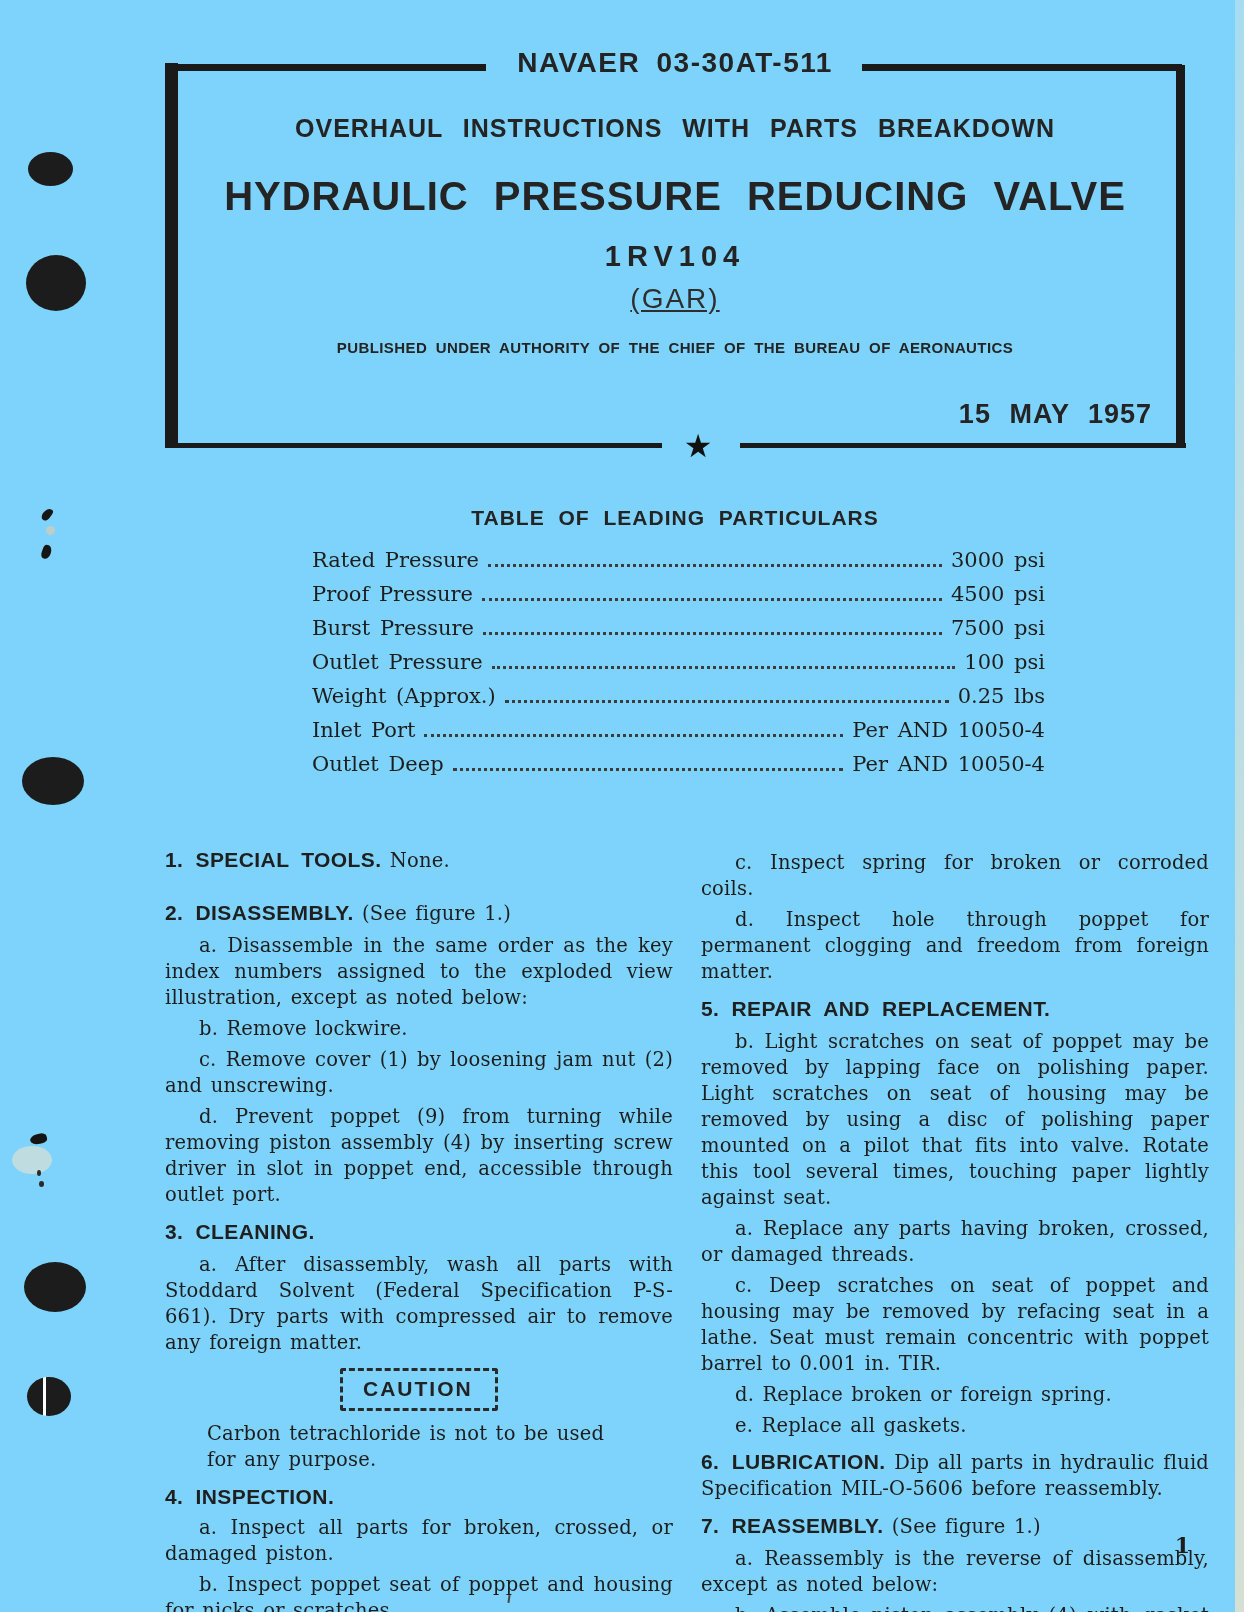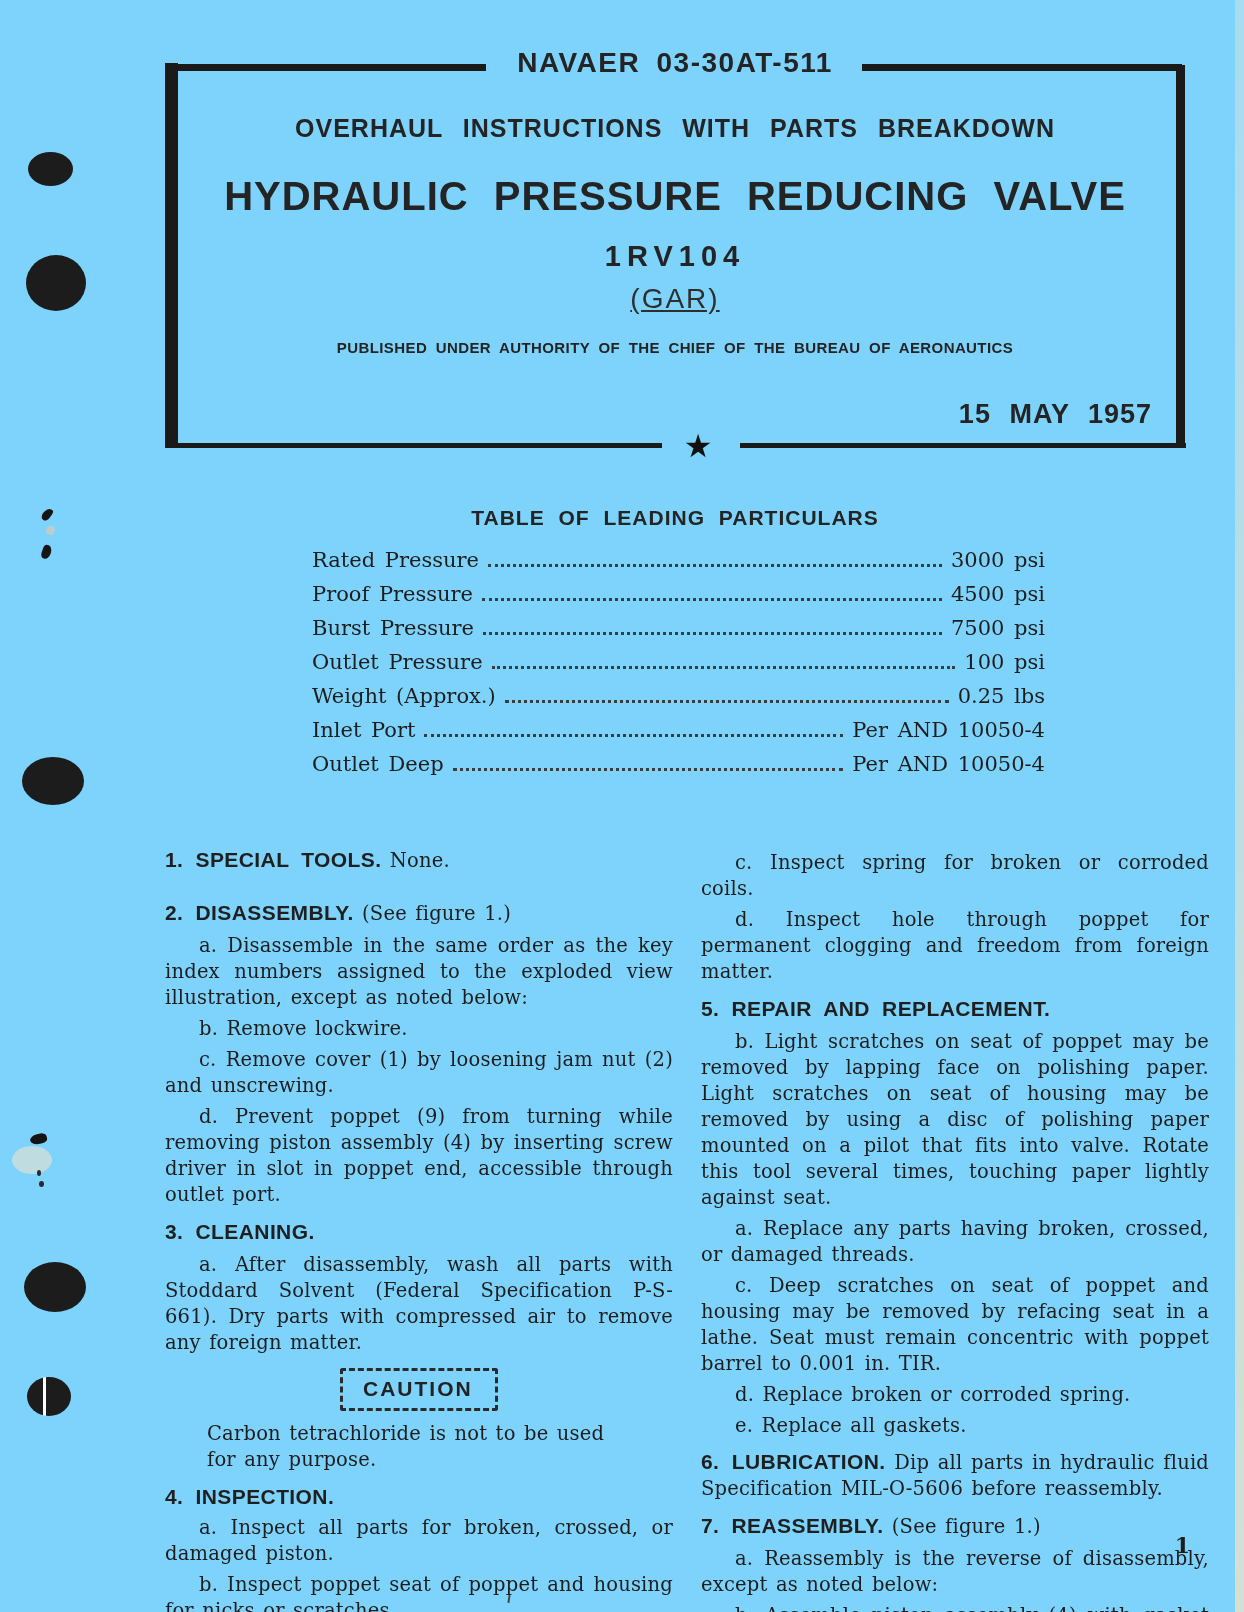--- a/index.html
+++ b/index.html
@@ -138,21 +138,21 @@
 
   <div class="abs col col-right">
     <p class="para" style="margin-top:0;">c. Inspect spring for broken or corroded coils.</p>
     <p class="para">d. Inspect hole through poppet for permanent clogging and freedom from foreign matter.</p>
     <p class="h-line">
       <span class="ph">5. REPAIR AND REPLACEMENT.</span>
     </p>
     <p class="para">b. Light scratches on seat of poppet may be removed by lapping face on polishing paper. Light scratches on seat of housing may be removed by using a disc of polishing paper mounted on a pilot that fits into valve. Rotate this tool several times, touching paper lightly against seat.</p>
     <p class="para">a. Replace any parts having broken, crossed, or damaged threads.</p>
     <p class="para">c. Deep scratches on seat of poppet and housing may be removed by refacing seat in a lathe. Seat must remain concentric with poppet barrel to 0.001 in. TIR.</p>
-    <p class="para">d. Replace broken or corroded spring.</p>
+    <p class="para">d. Replace broken or foreign spring.</p>
     <p class="para">e. Replace all gaskets.</p>
     <p class="para-flush">
       <span class="ph">6. LUBRICATION.</span>
       <span>Dip all parts in hydraulic fluid Specification MIL-O-5606 before reassembly.</span>
     </p>
     <p class="h-line">
       <span class="ph">7. REASSEMBLY.</span>
       <span>(See figure 1.)</span>
     </p>
     <p class="para">a. Reassembly is the reverse of disassembly, except as noted below:</p>

